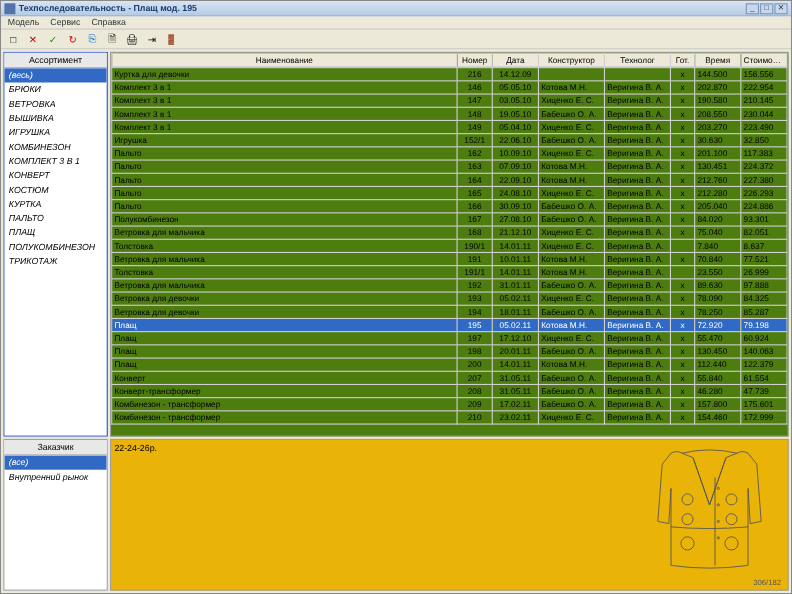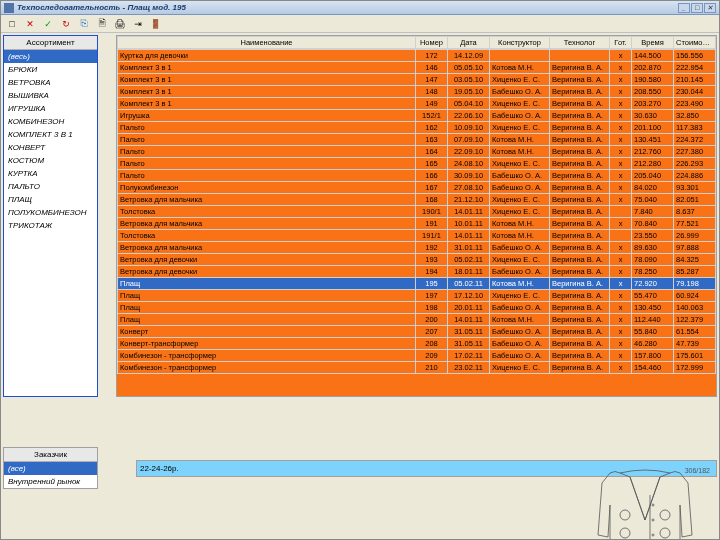--- a/index.html
+++ b/index.html
@@ -1,64 +1,69 @@
 <!DOCTYPE html>
 <html><head>
 <meta charset="utf-8">
 <style>
 * { box-sizing: border-box; margin: 0; padding: 0; font-family: Tahoma, Arial, sans-serif; font-size: 8px; }
 body { background: #ece9d8; width: 720px; height: 540px; overflow: hidden; }
 .window { width: 720px; height: 540px; display: flex; flex-direction: column; border: 1px solid #888; background: #fff; }
-.titlebar { background: linear-gradient(#d7e4f2,#b5cbe3); height: 14px; display: flex; align-items: center; padding: 0 3px; border-bottom: 1px solid #7a96bf; font-style: italic; }
+.titlebar { background: linear-gradient(#d7e4f2,#b5cbe3); height: 14px; display: flex; align-items: center; padding: 0 3px; border-bottom: 1px solid #7a96bf; }
 .titlebar .ico { width: 10px; height: 10px; background: #5274a8; margin-right: 3px; }
 .title { font-size: 8px; color: #1a3a6e; font-weight: bold; flex: 1; }
 .winbtns { display: flex; gap: 1px; }
 .winbtn { width: 12px; height: 10px; background: #c8d8ec; border: 1px solid #7a96bf; font-size: 7px; text-align: center; line-height: 8px; color: #333; }
 .menubar { background: #ece9d8; height: 12px; display: flex; align-items: center; gap: 10px; padding: 0 6px; border-bottom: 1px solid #c0c0c0; }
 .menubar span { font-size: 8px; color: #333; }
 .toolbar { background: #ece9d8; height: 18px; display: flex; align-items: center; gap: 4px; padding: 0 4px; border-bottom: 1px solid #c0c0c0; }
 .tbtn { width: 14px; height: 14px; display: flex; align-items: center; justify-content: center; font-size: 9px; }
 .main { flex: 1; display: flex; flex-direction: column; background: #ece9d8; padding: 2px; overflow: hidden; }
 .upper { flex: 1; display: flex; gap: 2px; overflow: hidden; }
 .sidebar { width: 95px; display: flex; flex-direction: column; background: #fff; border: 1px solid #1d4ed8; }
 .sidehdr { background: #e8e8e8; text-align: center; font-size: 8px; padding: 2px 0; border-bottom: 1px solid #b0b0b0; }
 .sideitems { flex: 1; overflow: auto; }
 .sideitem { padding: 2px 4px; font-size: 8px; cursor: pointer; font-style: italic; }
 .sideitem.sel { background: #316ac5; color: #fff; }
-.tablewrap { flex: 1; display: flex; flex-direction: column; background: #f97316; border: 1px solid #a0a0a0; overflow: hidden; margin-left: 16px; }
+.tablewrap { flex: 1; display: flex; flex-direction: column; background: #4d7c0f; border: 1px solid #a0a0a0; overflow: hidden; }
 table { border-collapse: collapse; width: 100%; table-layout: fixed; }
 th, td { border: 1px solid #d0d0d0; padding: 1px 2px; font-size: 7.5px; white-space: nowrap; overflow: hidden; text-overflow: ellipsis; }
 th { background: #ece9d8; font-weight: normal; text-align: center; }
 td.n { }
 td.c { text-align: center; }
 tr.sel td { background: #316ac5; color: #fff; }
 .tbody-scroll { flex: 1; overflow-y: auto; overflow-x: hidden; }
 .search { background: #ece9d8; padding: 2px; display: flex; align-items: center; gap: 4px; border-top: 1px solid #c0c0c0; }
 .search input { flex: 1; height: 12px; font-size: 8px; border: 1px solid #a0a0a0; padding: 0 2px; }
 .sbtn { height: 14px; padding: 0 4px; background: #ece9d8; border: 1px solid #a0a0a0; font-size: 7px; }
-.lower { height: 138px; display: flex; gap: 2px; margin-top: 2px; align-items: center; }
+.lower { height: 138px; display: flex; gap: 2px; margin-top: 2px; }
 .sidebar2 { width: 95px; background: #fff; border: 1px solid #a0a0a0; display: flex; flex-direction: column; }
-.preview { flex: 1; background: #7dd3fc; border: 1px solid #a0a0a0; position: relative; display: flex; margin-left: 36px; }
+.preview { flex: 1; background: #eab308; border: 1px solid #a0a0a0; position: relative; display: flex; }
 .ptext { font-size: 8px; padding: 3px; }
 .coat { position: absolute; right: 6px; top: 4px; width: 130px; height: 120px; }
 .status { position: absolute; right: 6px; bottom: 2px; font-size: 7px; color: #555; }
 .c-name{width:auto}.c-num{width:32px}.c-date{width:42px}.c-con{width:60px}.c-tech{width:60px}.c-got{width:22px}.c-time{width:42px}.c-cost{width:42px}
 </style>
 </head>
 <body>
 
 <div class="window">
   <div class="titlebar">
     <div class="ico"></div>
     <div class="title">Техпоследовательность - Плащ мод. 195</div>
     <div class="winbtns">
       <div class="winbtn">_</div>
       <div class="winbtn">□</div>
       <div class="winbtn">✕</div>
     </div>
+  </div>
+  <div class="menubar">
+    <span>Модель</span>
+    <span>Сервис</span>
+    <span>Справка</span>
   </div>
   <div class="toolbar">
     <div class="tbtn">□</div>
     <div class="tbtn" style="color:#c00">✕</div>
     <div class="tbtn" style="color:#090">✓</div>
     <div class="tbtn" style="color:#c00">↻</div>
     <div class="tbtn" style="color:#06c">⎘</div>
     <div class="tbtn">🗎</div>
     <div class="tbtn">🖨</div>
     <div class="tbtn">⇥</div>
@@ -99,21 +104,21 @@
                 <th class="c-time">Время</th>
                 <th class="c-cost">Стоимость</th>
               </tr>
             </thead>
           </table>
         <div class="tbody-scroll">
             <table>
               <tbody id="tb">
                 <tr>
                   <td class="c-name">Куртка для девочки</td>
-                  <td class="c-num c">172</td>
+                  <td class="c-num c">216</td>
                   <td class="c-date c">14.12.09</td>
                   <td class="c-con"></td>
                   <td class="c-tech"></td>
                   <td class="c-got c">x</td>
                   <td class="c-time n">144.500</td>
                   <td class="c-cost n">156.556</td>
                 </tr>
                 <tr>
                   <td class="c-name">Комплект 3 в 1</td>
                   <td class="c-num c">146</td>

